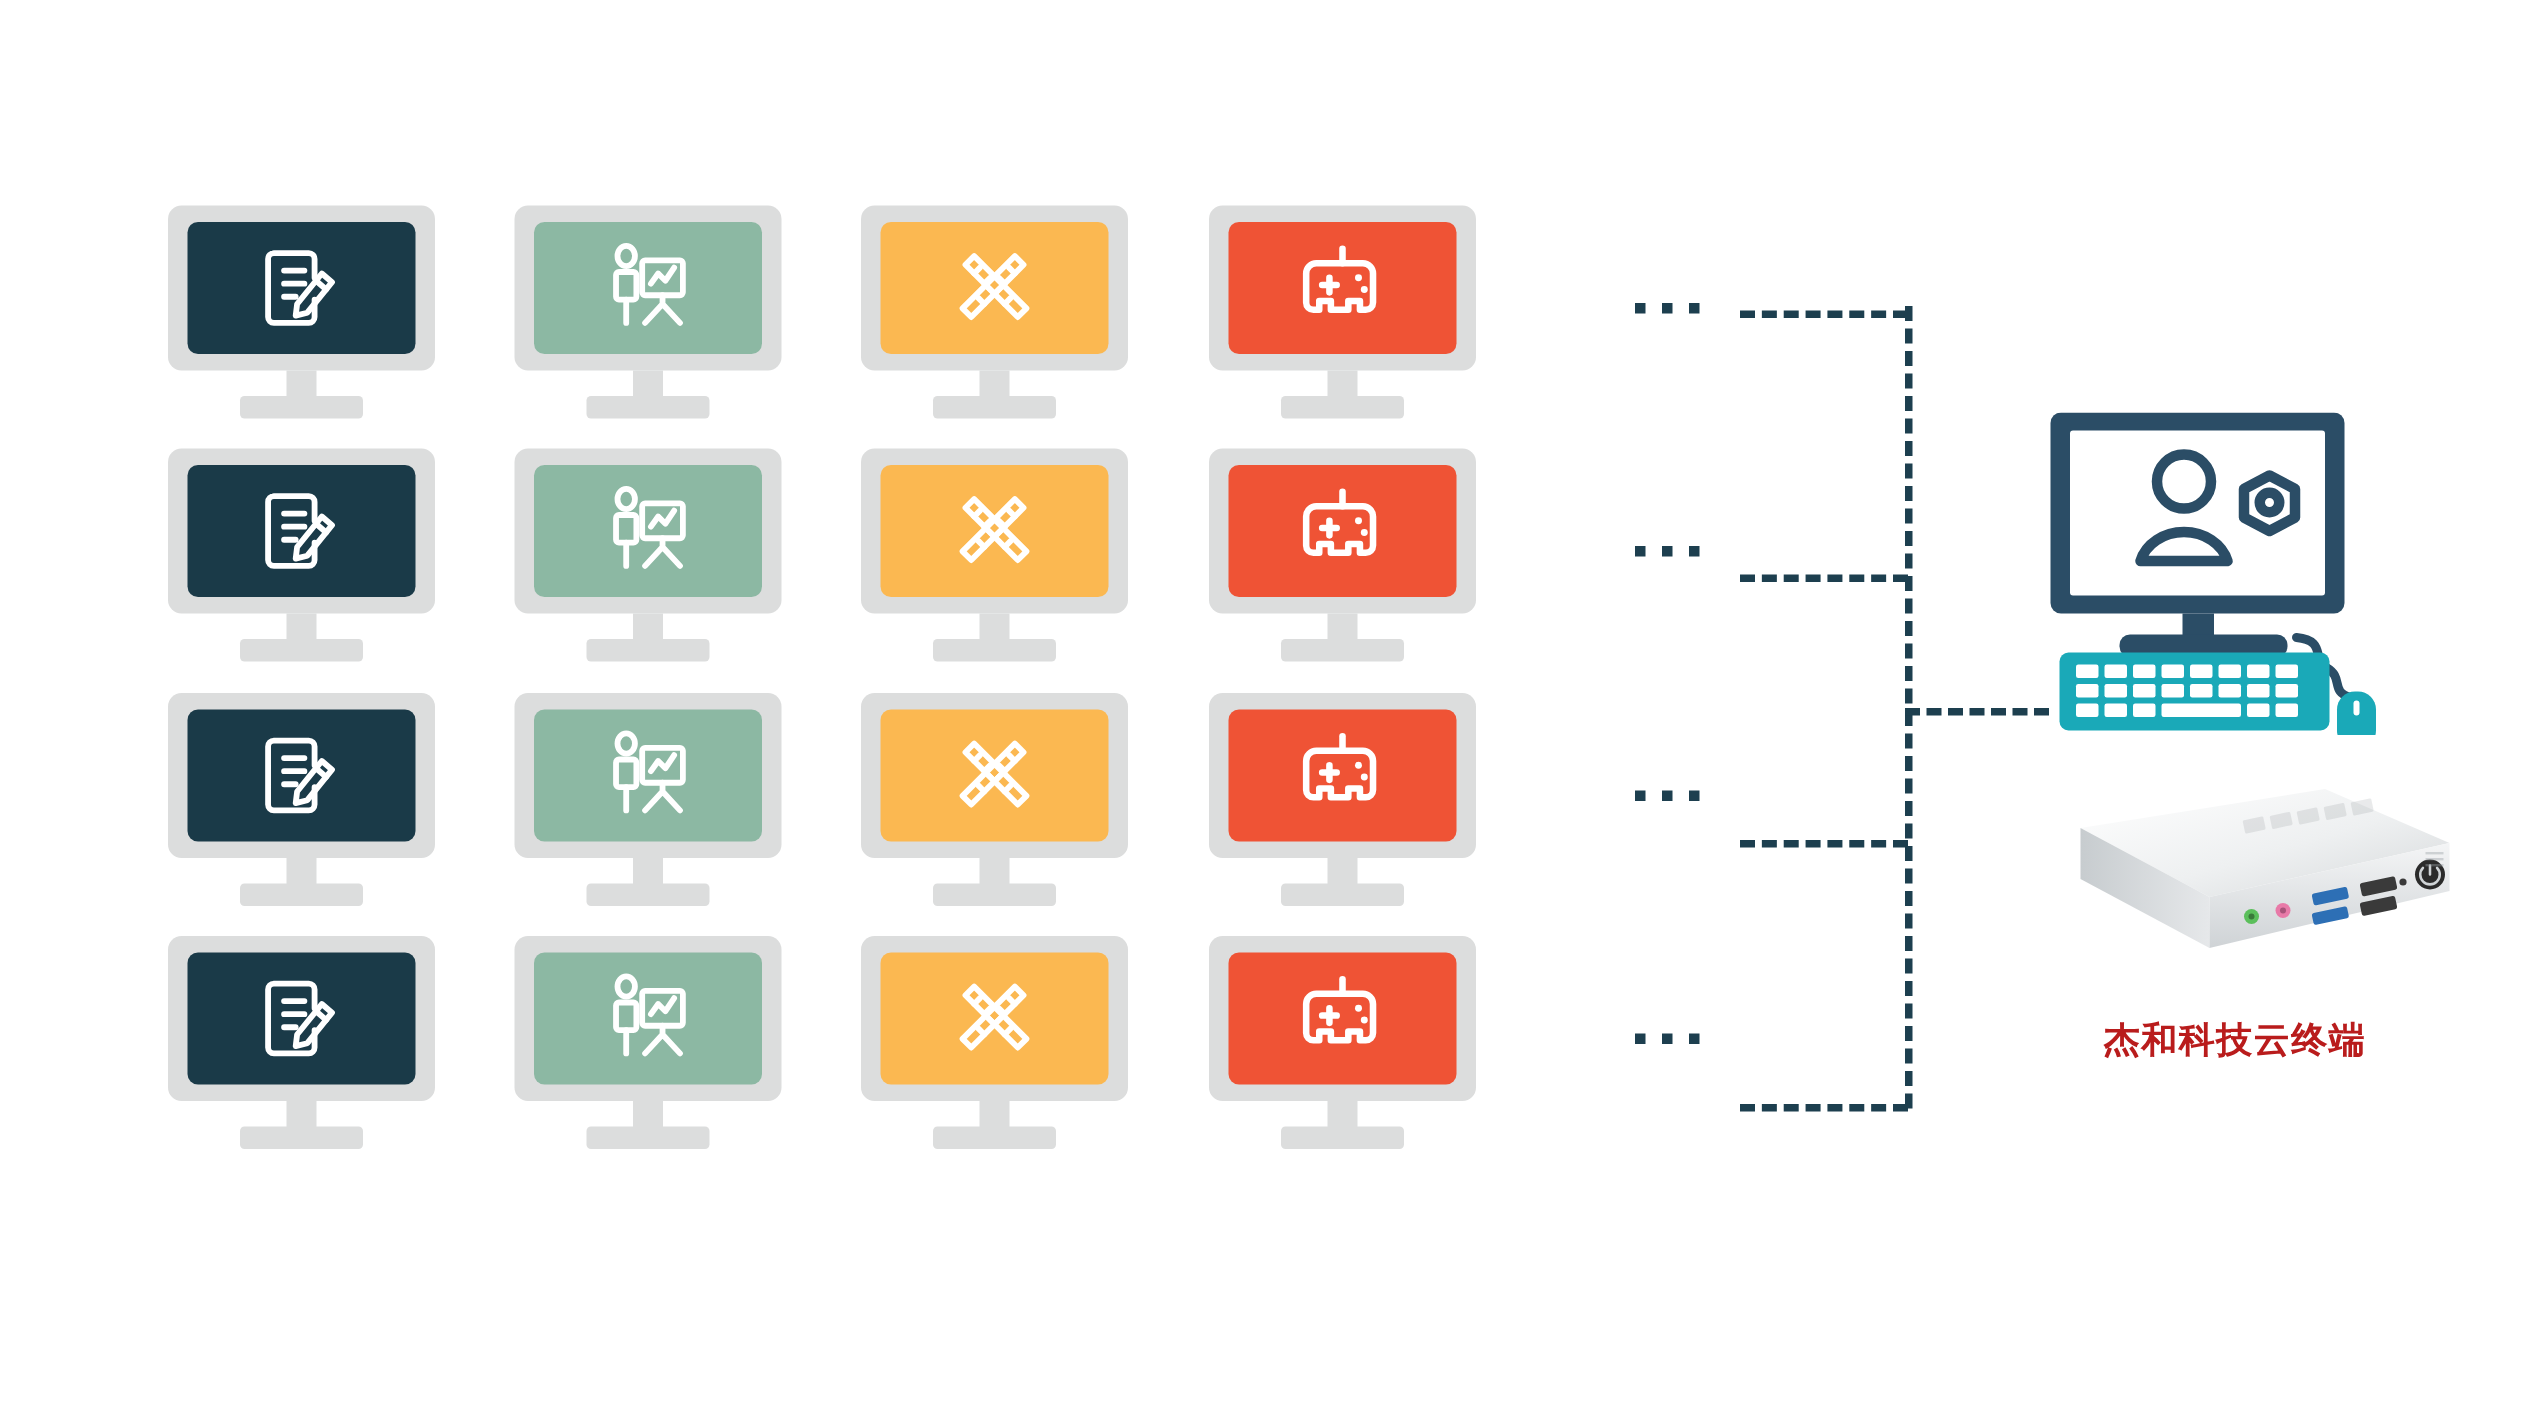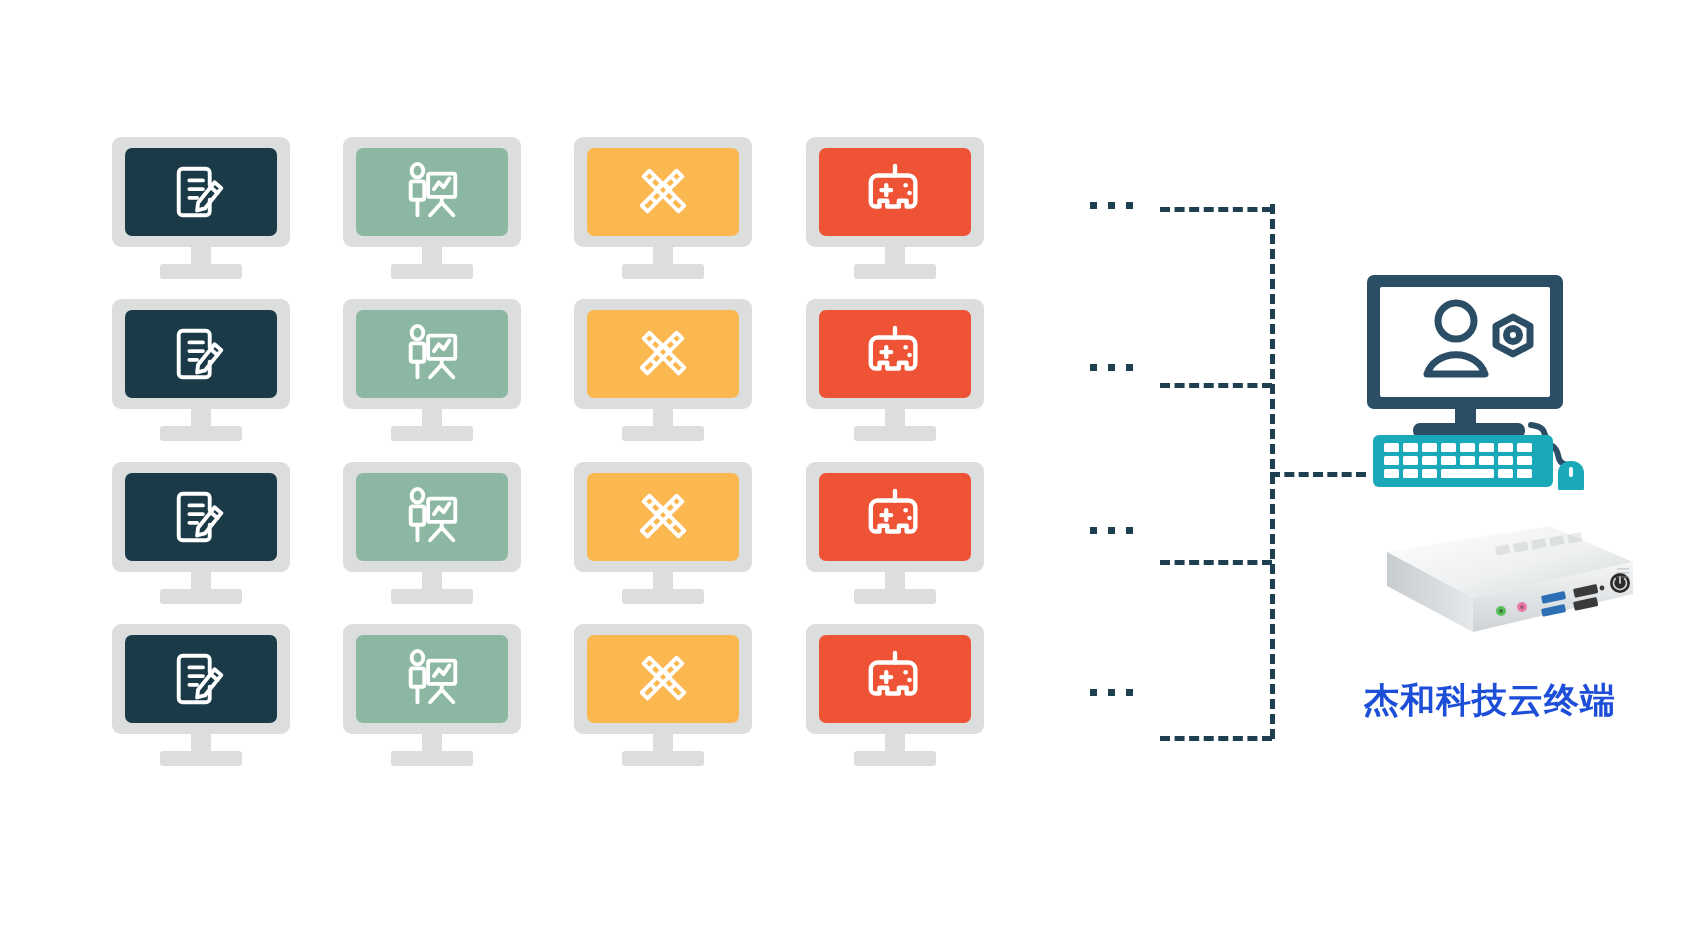--- a/index.html
+++ b/index.html
@@ -119,22 +119,22 @@
   }
   #minipc svg { display: block; }
 
   
   #caption {
     position: absolute;
     left: 1355px;
     top: 677px;
     width: 270px;
     text-align: center;
-    color: #1d4ed8;
-    font-size: 35px;
+    color: #b91c1c;
+    font-size: 24px;
     font-weight: bold;
     letter-spacing: 1px;
     font-family: Liberation Mono, monospace;
   }
 </style>
 </head>
 <body>
 
 <div id="stage">
 

